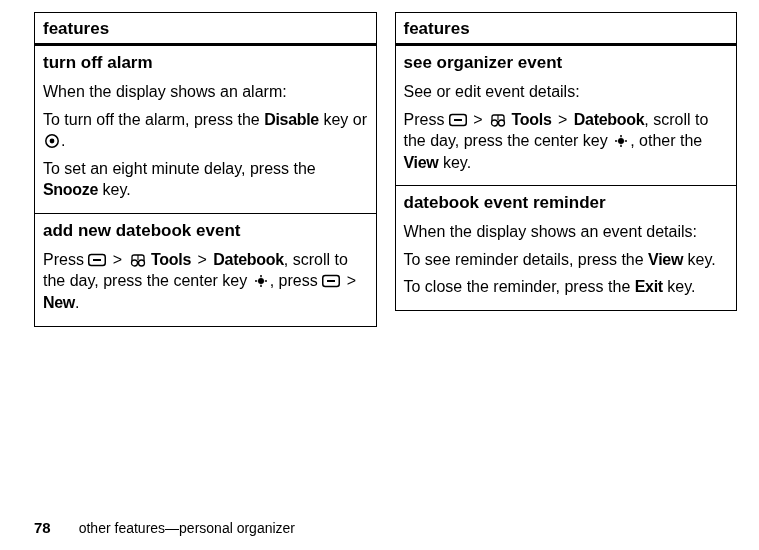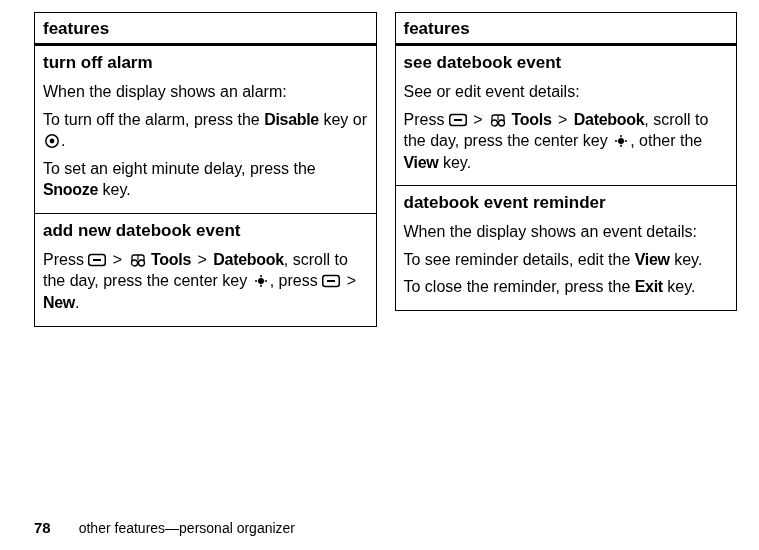--- a/index.html
+++ b/index.html
@@ -169,21 +169,21 @@
 
     <div class="col">
       <table class="features">
         <tbody>
             <tr>
               <th>features</th>
             </tr>
 
         <tr>
               <td>
-          <span class="section-title">see datebook event</span>
+          <span class="section-title">see organizer event</span>
           <p>See or edit event details:</p>
           <p>
             <span>Press </span><svg class="icon" width="18" height="16">
                     <use href="#menu-icon"></use>
                   </svg>
             <span class="sep">&gt;</span>
             <svg class="icon" width="18" height="16">
                     <use href="#tools-icon"></use>
                   </svg>
             <span class="condensed">Tools</span>
@@ -193,21 +193,21 @@
                   </svg><span>, other the </span><span class="condensed">View</span><span> key.</span>
           </p>
         </td>
             </tr>
 
         <tr>
               <td>
           <span class="section-title">datebook event reminder</span>
           <p>When the display shows an event details:</p>
           <p>
-            <span>To see reminder details, edit the </span><span class="condensed">View</span><span> key.</span>
+            <span>To see reminder details, press the </span><span class="condensed">View</span><span> key.</span>
           </p>
           <p>
             <span>To close the reminder, press the </span><span class="condensed">Exit</span><span> key.</span>
           </p>
         </td>
             </tr>
       </tbody>
         </table>
     </div>
   </div>

